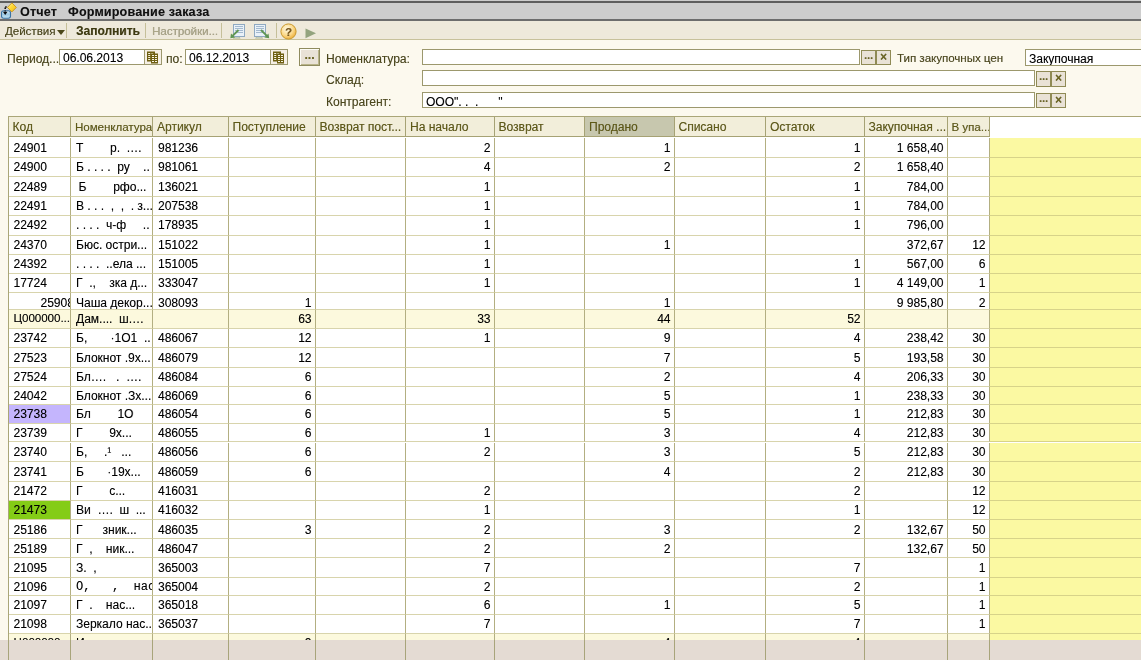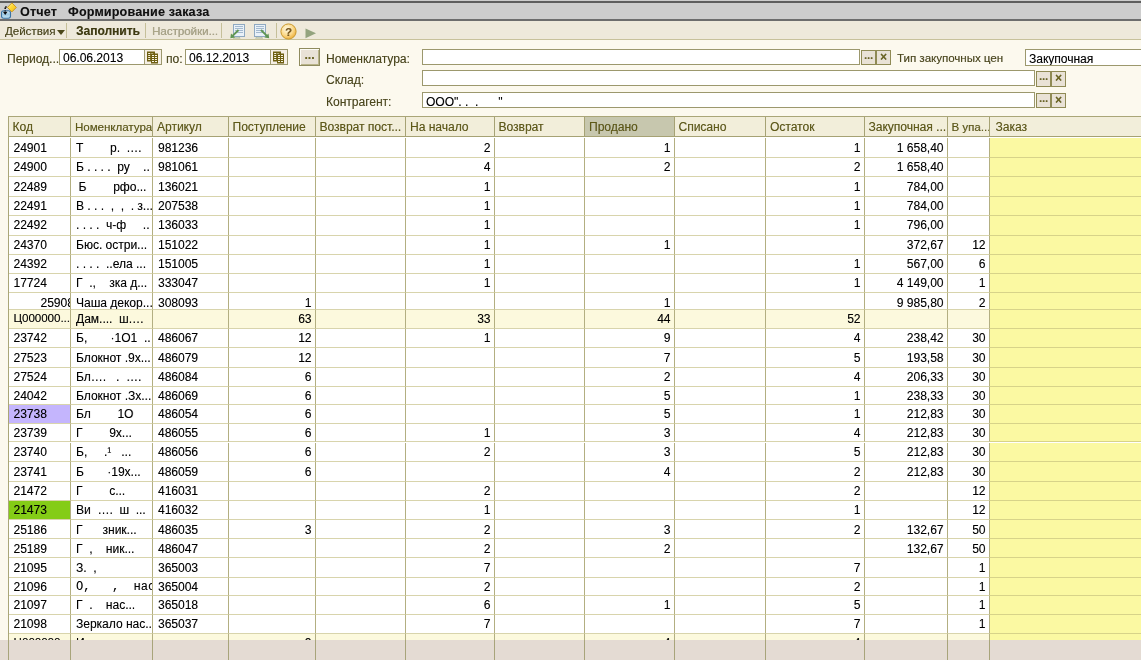--- a/index.html
+++ b/index.html
@@ -130,21 +130,20 @@
 <div class="hc" style="left:144.5px;width:75.5px;background:#f2eeda;">Артикул</div>
 <div class="hc" style="left:220.0px;width:87.0px;background:#f2eeda;">Поступление</div>
 <div class="hc" style="left:307.0px;width:90.5px;background:#f2eeda;">Возврат пост...</div>
 <div class="hc" style="left:397.5px;width:88.5px;background:#f2eeda;">На начало</div>
 <div class="hc" style="left:486.0px;width:90.5px;background:#f2eeda;">Возврат</div>
 <div class="hc" style="left:576.5px;width:89.5px;background:#c7c7ae;">Продано</div>
 <div class="hc" style="left:666.0px;width:91.5px;background:#f2eeda;">Списано</div>
 <div class="hc" style="left:757.5px;width:98.5px;background:#f2eeda;">Остаток</div>
 <div class="hc" style="left:856.0px;width:83.0px;background:#f2eeda;">Закупочная ...</div>
 <div class="hc" style="left:939.0px;width:42.0px;background:#f2eeda;font-size:11.5px;padding-top:3.5px;">В упа...</div>
-<div class="hc" style="left:981.0px;width:152.5px;background:#f2eeda;border-right:none;padding-left:6px;">Заказ</div>
 <div class="row" style="top:21.4px;height:19.5px;">
       <div class="c" style="left:0.0px;width:62.5px;text-align:left;background:#fff;">24901</div>
       <div class="c" style="left:62.5px;width:82.0px;text-align:left;background:#fff;">Т        р.  .…</div>
       <div class="c" style="left:144.5px;width:75.5px;text-align:left;background:#fff;">981236</div>
       <div class="c" style="left:220.0px;width:87.0px;text-align:right;background:#fff;"></div>
       <div class="c" style="left:307.0px;width:90.5px;text-align:right;background:#fff;"></div>
       <div class="c" style="left:397.5px;width:88.5px;text-align:right;background:#fff;">2</div>
       <div class="c" style="left:486.0px;width:90.5px;text-align:right;background:#fff;"></div>
       <div class="c" style="left:576.5px;width:89.5px;text-align:right;background:#fff;">1</div>
       <div class="c" style="left:666.0px;width:91.5px;text-align:right;background:#fff;"></div>
@@ -194,21 +193,21 @@
       <div class="c" style="left:576.5px;width:89.5px;text-align:right;background:#fff;"></div>
       <div class="c" style="left:666.0px;width:91.5px;text-align:right;background:#fff;"></div>
       <div class="c" style="left:757.5px;width:98.5px;text-align:right;background:#fff;">1</div>
       <div class="c" style="left:856.0px;width:83.0px;text-align:right;background:#fff;">784,00</div>
       <div class="c" style="left:939.0px;width:42.0px;text-align:right;background:#fff;"></div>
       <div class="c" style="left:981.0px;width:152.5px;text-align:left;background:#fbf9a2;border-bottom-color:#d7d389;border-right:none;"></div>
     </div>
 <div class="row" style="top:98.9px;height:19.7px;">
       <div class="c" style="left:0.0px;width:62.5px;text-align:left;background:#fff;">22492</div>
       <div class="c" style="left:62.5px;width:82.0px;text-align:left;background:#fff;">. . . .  ч-ф     ..</div>
-      <div class="c" style="left:144.5px;width:75.5px;text-align:left;background:#fff;">136033</div>
+      <div class="c" style="left:144.5px;width:75.5px;text-align:left;background:#fff;">178935</div>
       <div class="c" style="left:220.0px;width:87.0px;text-align:right;background:#fff;"></div>
       <div class="c" style="left:307.0px;width:90.5px;text-align:right;background:#fff;"></div>
       <div class="c" style="left:397.5px;width:88.5px;text-align:right;background:#fff;">1</div>
       <div class="c" style="left:486.0px;width:90.5px;text-align:right;background:#fff;"></div>
       <div class="c" style="left:576.5px;width:89.5px;text-align:right;background:#fff;"></div>
       <div class="c" style="left:666.0px;width:91.5px;text-align:right;background:#fff;"></div>
       <div class="c" style="left:757.5px;width:98.5px;text-align:right;background:#fff;">1</div>
       <div class="c" style="left:856.0px;width:83.0px;text-align:right;background:#fff;">796,00</div>
       <div class="c" style="left:939.0px;width:42.0px;text-align:right;background:#fff;"></div>
       <div class="c" style="left:981.0px;width:152.5px;text-align:left;background:#fbf9a2;border-bottom-color:#d7d389;border-right:none;"></div>

